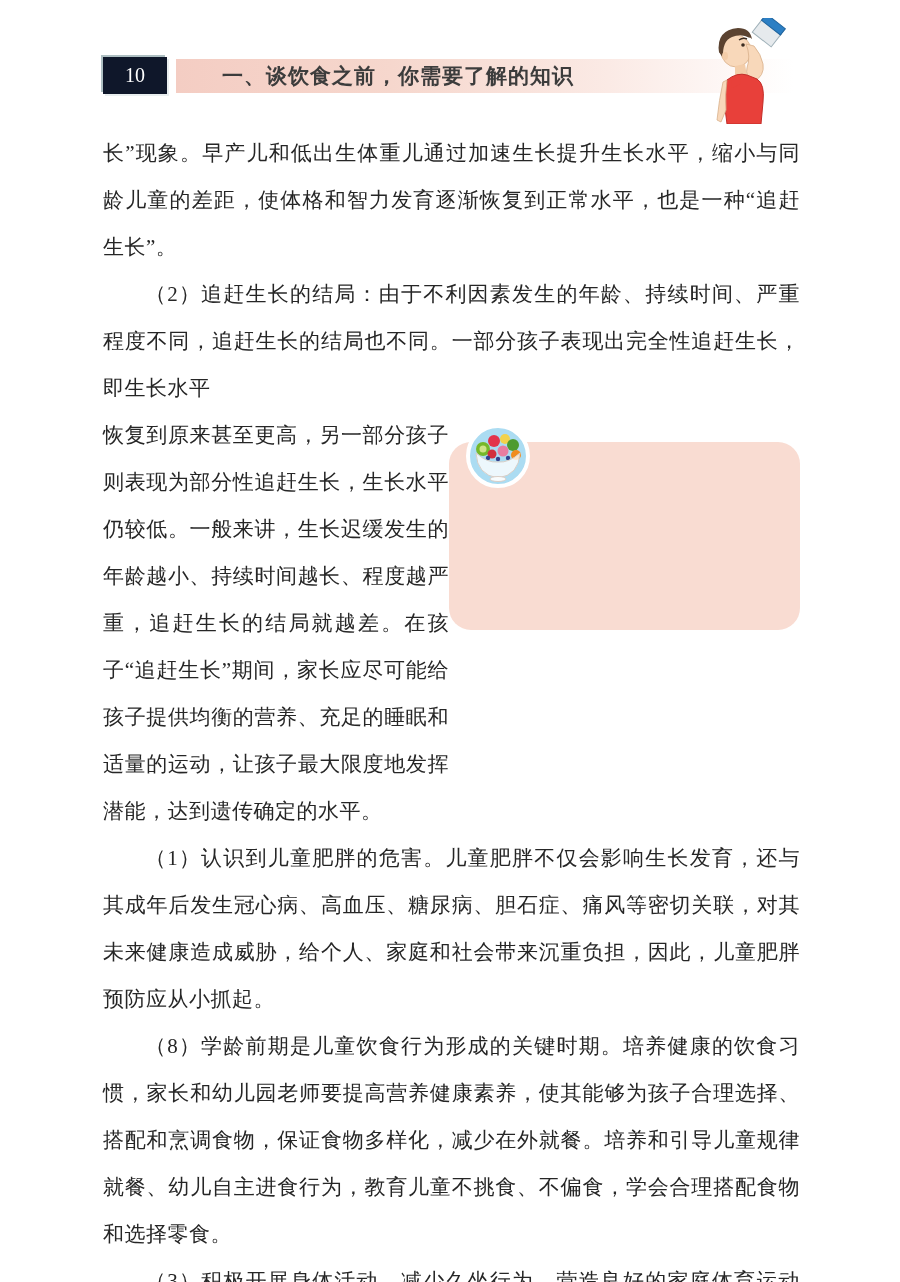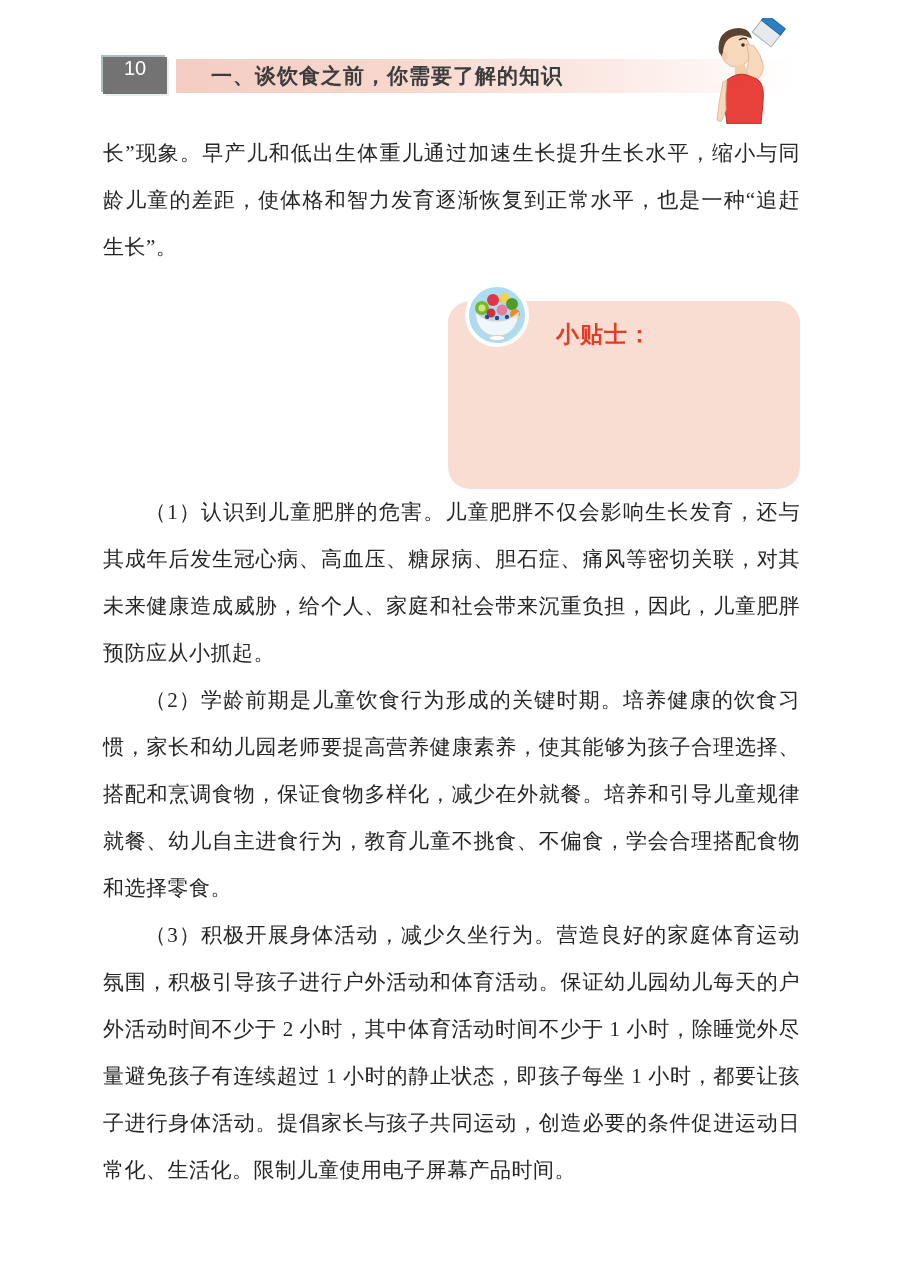--- a/index.html
+++ b/index.html
@@ -5,29 +5,29 @@
   html,body { margin:0; padding:0; background:#ffffff; }
   .page {
     position:relative; width:900px; height:1282px; margin:0 auto;
     background:#ffffff; overflow:hidden;
     font-family:"Liberation Serif", serif; color:#262626;
     box-sizing:border-box;
   }
   
   .page-num-box {
     position:absolute; left:103px; top:57px; width:64px; height:37px;
-    background:#737373; color:#ffffff;
-    display:flex; justify-content:center;
-    font-family:Liberation Sans, sans-serif; font-size:20px;
+    background:#0f172a; color:#ffffff;
+    display:flex; align-items:center; justify-content:center;
+    font-family:Liberation Serif, serif; font-size:20px;
     box-shadow:-2px -2px 0 #aebfc2, 2px 2px 0 #e9eeef;
   }
   .chapter-band {
     position:absolute; left:176px; top:59px; width:618px; height:34px;
     background:linear-gradient(90deg,#f4cdc3 0%, #f6d7cd 35%, #fbeae5 70%, #ffffff 100%);
-    display:flex; align-items:center; padding-left:35px; box-sizing:border-box;
+    display:flex; align-items:center; padding-left:46px; box-sizing:border-box;
   }
   .chapter-title {
     font-family:"Liberation Sans", sans-serif; font-weight:bold;
     font-size:21px; color:#3c3c3c; letter-spacing:1px; white-space:nowrap;
   }
   .boy-illu { position:absolute; left:697px; top:18px; width:100px; height:106px; }
   
   .content {
     position:absolute; left:103px; top:130px; width:697px;
   }
@@ -99,45 +99,46 @@
     <path d="M30,62 Q40,54 50,57 L60,61 Q68,66 66,84 L64,106 L30,106 Q26,82 30,62 Z" fill="#e8403a" stroke="#c22d28" stroke-width="1"></path>
 
     <path d="M30,62 Q28,76 29,92 L24,104 L20,102 Q22,82 26,64 Z" fill="#f8d8ba" stroke="#d8b08a" stroke-width="0.8"></path>
     <path d="M34,60 L42,57 L44,66 L35,70 Z" fill="#e8403a"></path>
   </svg>
 
   <div class="content">
 
     <p class="para">长”现象。早产儿和低出生体重儿通过加速生长提升生长水平，缩小与同龄儿童的差距，使体格和智力发育逐渐恢复到正常水平，也是一种“追赶生长”。</p>
 
+    <p class="para indent">（2）追赶生长的结局：由于不利因素发生的年龄、持续时间、严重程度不同，追赶生长的结局也不同。一部分孩子表现出完全性追赶生长，即生长水平</p>
 
     <div class="wrap-row">
+      <p class="para col-narrow">恢复到原来甚至更高，另一部分孩子则表现为部分性追赶生长，生长水平仍较低。一般来讲，生长迟缓发生的年龄越小、持续时间越长、程度越严重，追赶生长的结局就越差。在孩子“追赶生长”期间，家长应尽可能给孩子提供均衡的营养、充足的睡眠和适量的运动，让孩子最大限度地发挥潜能，达到遗传确定的水平。</p>
 
       <div class="tip-wrap">
         <svg class="tip-icon" viewBox="0 0 66 66">
           <circle cx="33" cy="33" r="30" fill="#abdcf2" stroke="#ffffff" stroke-width="4"></circle>
           <circle cx="18" cy="26" r="7" fill="#76b82a"></circle>
           <circle cx="18" cy="26" r="3.5" fill="#cfe387"></circle>
           <circle cx="29" cy="18" r="6" fill="#e2334b"></circle>
           <circle cx="40" cy="16" r="5" fill="#f2d24b"></circle>
           <circle cx="48" cy="22" r="6" fill="#4e9b30"></circle>
           <circle cx="51" cy="32" r="5" fill="#f08c1e"></circle>
           <circle cx="38" cy="28" r="5.5" fill="#e87da0"></circle>
           <circle cx="27" cy="31" r="4.5" fill="#d2303e"></circle>
           <circle cx="23" cy="35" r="2.2" fill="#33418f"></circle>
           <circle cx="33" cy="36" r="2.2" fill="#33418f"></circle>
           <circle cx="43" cy="35" r="2.2" fill="#33418f"></circle>
           <path d="M11,30 Q12,52 33,55 Q54,52 55,30 Q44,40 33,39 Q22,40 11,30 Z" fill="rgba(255,255,255,0.78)" stroke="#d9cec6" stroke-width="1"></path>
           <ellipse cx="33" cy="56" rx="8" ry="2.5" fill="rgba(255,255,255,0.9)" stroke="#d9cec6" stroke-width="1"></ellipse>
         </svg>
         <div class="tip-box">
-          <div class="tip-title">小贴士：</div>
         </div>
       </div>
     </div>
 
 
     <p class="para indent">（1）认识到儿童肥胖的危害。儿童肥胖不仅会影响生长发育，还与其成年后发生冠心病、高血压、糖尿病、胆石症、痛风等密切关联，对其未来健康造成威胁，给个人、家庭和社会带来沉重负担，因此，儿童肥胖预防应从小抓起。</p>
-    <p class="para indent">（2）学龄前期是儿童饮食行为形成的关键时期。培养健康的饮食习惯，家长和幼儿园老师要提高营养健康素养，使其能够为孩子合理选择、搭配和烹调食物，保证食物多样化，减少在外就餐。培养和引导儿童规律就餐、幼儿自主进食行为，教育儿童不挑食、不偏食，学会合理搭配食物和选择零食。</p>
+    <p class="para indent">（8）学龄前期是儿童饮食行为形成的关键时期。培养健康的饮食习惯，家长和幼儿园老师要提高营养健康素养，使其能够为孩子合理选择、搭配和烹调食物，保证食物多样化，减少在外就餐。培养和引导儿童规律就餐、幼儿自主进食行为，教育儿童不挑食、不偏食，学会合理搭配食物和选择零食。</p>
     <p class="para indent">（3）积极开展身体活动，减少久坐行为。营造良好的家庭体育运动氛围，积极引导孩子进行户外活动和体育活动。保证幼儿园幼儿每天的户外活动时间不少于 2 小时，其中体育活动时间不少于 1 小时，除睡觉外尽量避免孩子有连续超过 1 小时的静止状态，即孩子每坐 1 小时，都要让孩子进行身体活动。提倡家长与孩子共同运动，创造必要的条件促进运动日常化、生活化。限制儿童使用电子屏幕产品时间。</p>
 
   </div>
 </div>
 
 </body></html>

